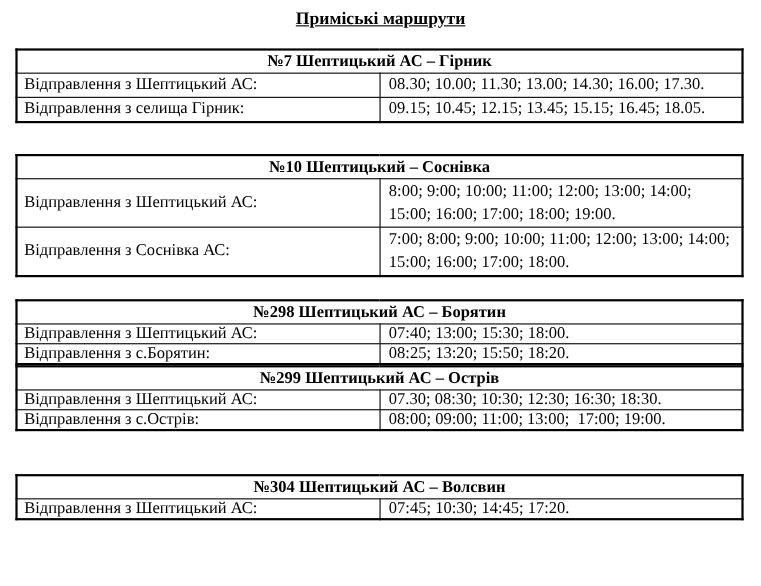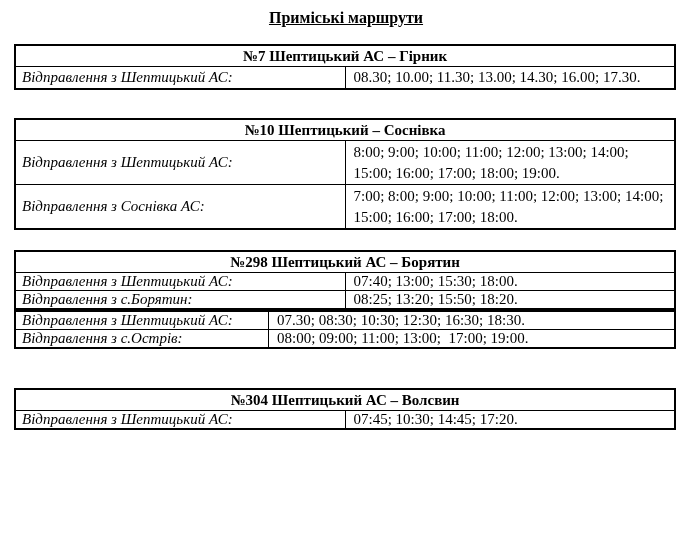--- a/index.html
+++ b/index.html
@@ -43,21 +43,20 @@
   }
   th.route-header {
     font-weight: bold;
     text-align: center;
     height: 20px;
     line-height: 20px;
     padding: 0;
   }
   td.label-cell {
     width: 244px;
-    font-style: italic;
     padding: 0 2px 0 6px;
     line-height: 19px;
   }
   td.times-cell {
     padding: 0 4px 0 8px;
     line-height: 21px;
     white-space: pre-wrap;
   }
   
   .t1 { margin-top: 16px; margin-bottom: 28px; }
@@ -77,20 +76,24 @@
   <h1 class="doc-title">Приміські маршрути</h1>
 
   <table class="route-table t1">
     <tbody>
         <tr>
       <th class="route-header" colspan="2">№7 Шептицький АС – Гірник</th>
     </tr>
     <tr>
       <td class="label-cell">Відправлення з Шептицький АС:</td>
       <td class="times-cell">08.30; 10.00; 11.30; 13.00; 14.30; 16.00; 17.30.</td>
+    </tr>
+    <tr>
+      <td class="label-cell">Відправлення з селища Гірник:</td>
+      <td class="times-cell">09.15; 10.45; 12.15; 13.45; 15.15; 16.45; 18.05.</td>
     </tr>
   </tbody>
     </table>
 
   <table class="route-table t2">
     <tbody>
         <tr>
       <th class="route-header" colspan="2">№10 Шептицький – Соснівка</th>
     </tr>
     <tr>
@@ -115,20 +118,23 @@
     </tr>
     <tr>
       <td class="label-cell">Відправлення з с.Борятин:</td>
       <td class="times-cell">08:25; 13:20; 15:50; 18:20.</td>
     </tr>
   </tbody>
     </table>
 
   <table class="route-table t4">
     <tbody>
+        <tr>
+      <th class="route-header" colspan="2">№299 Шептицький АС – Острів</th>
+    </tr>
     <tr>
       <td class="label-cell">Відправлення з Шептицький АС:</td>
       <td class="times-cell">07.30; 08:30; 10:30; 12:30; 16:30; 18:30.</td>
     </tr>
     <tr>
       <td class="label-cell">Відправлення з с.Острів:</td>
       <td class="times-cell">08:00; 09:00; 11:00; 13:00;  17:00; 19:00.</td>
     </tr>
   </tbody>
     </table>

